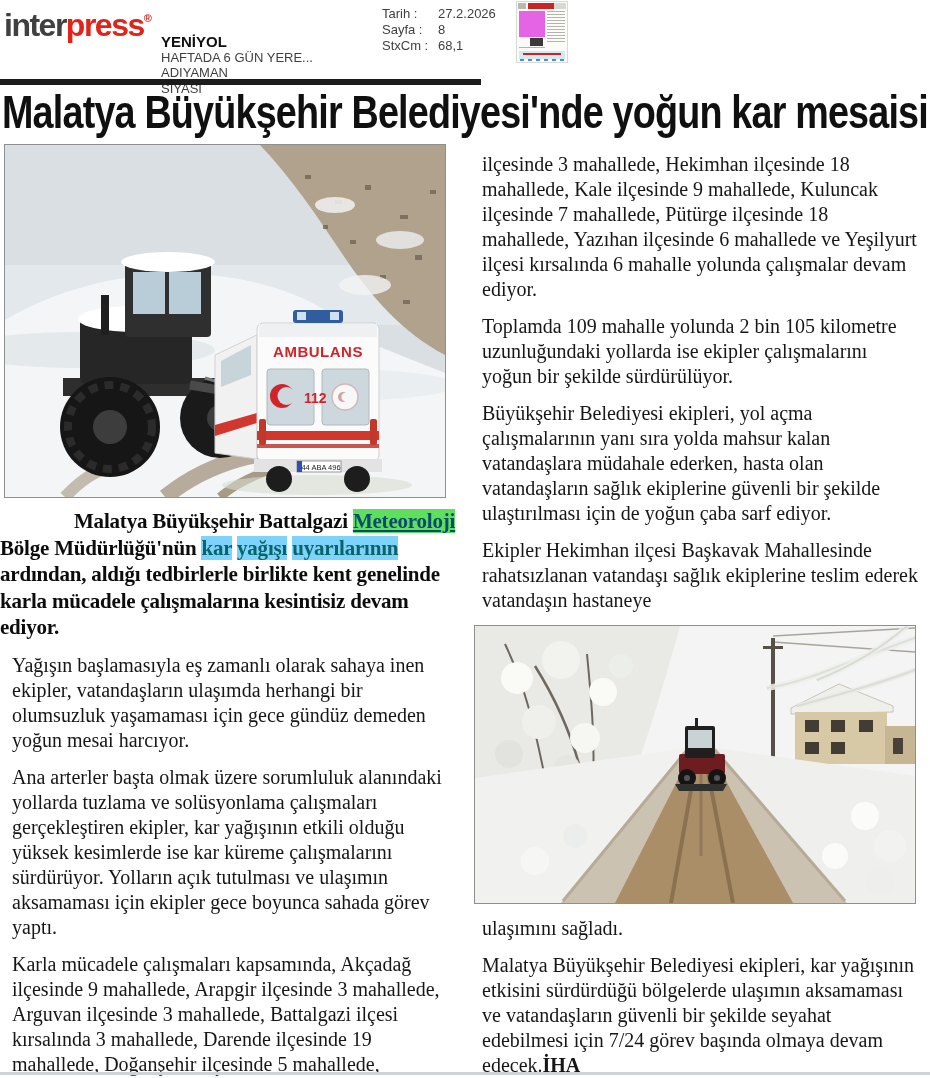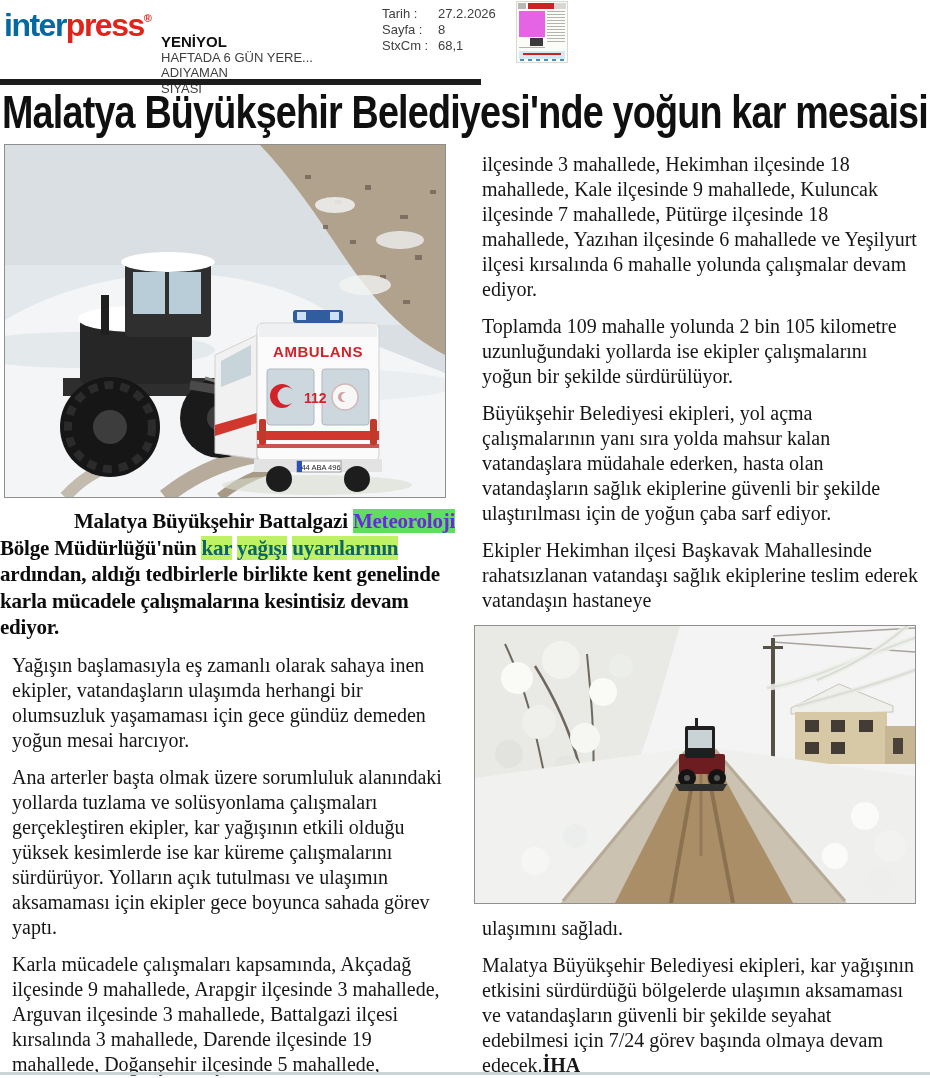--- a/index.html
+++ b/index.html
@@ -3,21 +3,21 @@
 <meta charset="utf-8">
 <style>
   html,body{margin:0;padding:0;background:#fff;}
   .page{position:relative;width:930px;height:1078px;background:#ffffff;overflow:hidden;
         font-family:"Liberation Serif", serif;color:#141414;}
 
   
   .hdr{position:absolute;top:0;left:0;width:930px;height:78px;background:#fff;}
   .logo{position:absolute;left:4px;top:8px;font-family:"Liberation Sans",sans-serif;
         font-weight:bold;font-size:32px;letter-spacing:-1.5px;line-height:34px;}
-  .logo-inter{color:#0369a1;}
+  .logo-inter{color:#404040;}
   .logo-press{color:#e2231a;}
   .logo-reg{color:#e2231a;font-size:11px;vertical-align:top;line-height:20px;}
   .pub{position:absolute;left:161px;top:6px;font-family:"Liberation Sans",sans-serif;
        font-size:13px;color:#3f3f3f;line-height:15.5px;white-space:nowrap;}
   .pub-name{font-weight:bold;font-size:15px;color:#101010;margin-top:28px;}
   .meta{position:absolute;left:382px;top:6px;font-family:"Liberation Sans",sans-serif;
         font-size:13px;color:#3f3f3f;line-height:16px;}
   .meta-row{display:flex;}
   .meta-label{width:56px;}
 
@@ -45,22 +45,22 @@
 
   
   .col-left{position:absolute;left:0;top:142px;width:458px;}
   .col-right{position:absolute;left:470px;top:140px;width:460px;}
   .photo{display:block;border:1px solid #8f8f8f;background:#dde2e7;}
   .photo-1{margin:2px 0 10px 4px;}
   .photo-2{margin:12px 0 12px 4px;}
   p.body{margin:12px;font-size:20px;line-height:25px;color:#161616;}
   p.lead{margin:0 0 0 0;font-weight:bold;font-size:21px;line-height:26.5px;
          text-indent:74px;color:#0c0c0c;letter-spacing:-0.2px;}
-  .hl-green{background:#5ee05e;color:#6d28d9;}
-  .hl-cyan{background:#bef264;color:#0d6468;}
+  .hl-green{background:#5ee05e;color:#0c4a6e;text-decoration:underline;}
+  .hl-cyan{background:#7dd3fc;color:#0d6468;}
   .agency{font-weight:bold;}
   .bottom-rule{position:absolute;left:0;top:1072px;width:930px;height:3px;background:#ccd4d8;}
 </style>
 </head>
 <body>
 
 <div class="page">
 
   <div class="hdr">
     <div class="logo">

